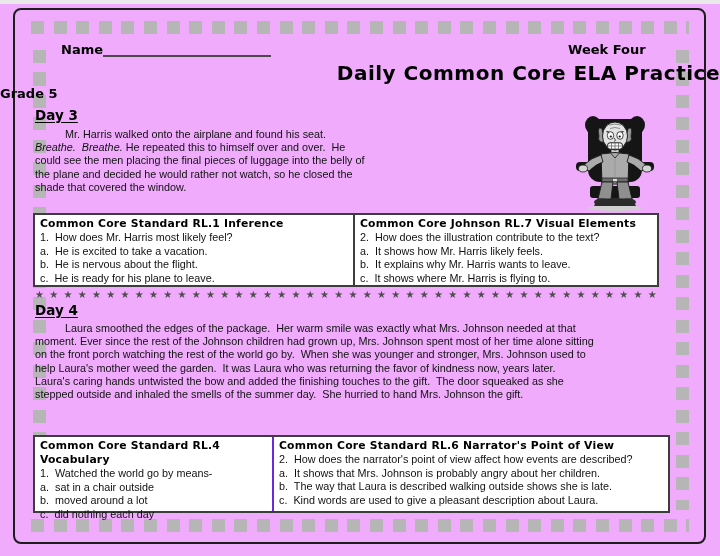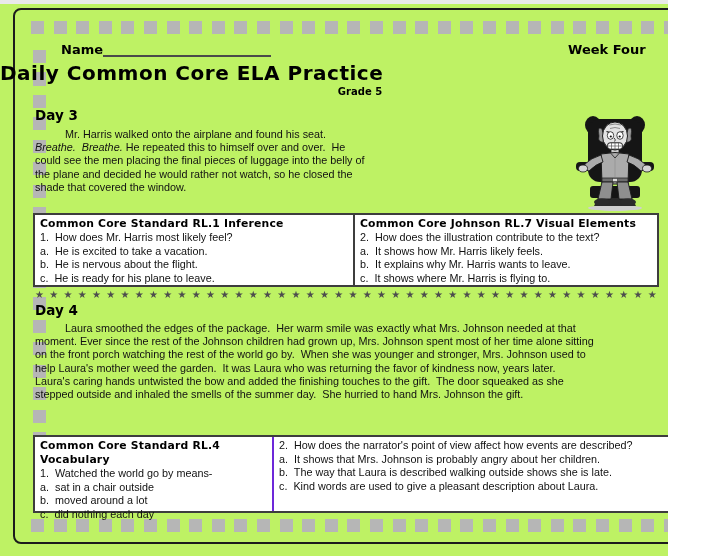--- a/index.html
+++ b/index.html
@@ -1,32 +1,32 @@
 <!DOCTYPE html>
 <html><head>
 <meta charset="utf-8">
 <style>
   html,body{margin:0;padding:0;}
   body{width:720px;height:556px;background:#fff;font-family:"Liberation Sans",sans-serif;}
-  .page{position:relative;width:668px;height:556px;background:#bef264;overflow:hidden;}
+  .page{position:relative;width:720px;height:556px;background:#f0abfc;overflow:hidden;}
   .scan-strip{position:absolute;left:0;top:0;width:720px;height:4px;background:#e9e9e9;}
   .sheet-border{position:absolute;left:13px;top:8px;width:689px;height:532px;border:2px solid #1c1c1c;border-radius:8px;}
   .sq-top,.sq-bottom{position:absolute;left:31px;width:658px;height:13px;
       background:repeating-linear-gradient(to right,#b6b6b6 0 13px,transparent 13px 22.6px);}
   .sq-top{top:21px;} .sq-bottom{top:519px;}
   .sq-left,.sq-right{position:absolute;top:50px;width:13px;height:460px;
       background:repeating-linear-gradient(to bottom,#b6b6b6 0 13px,transparent 13px 22.5px);}
   .sq-left{left:33px;} .sq-right{left:676px;}
   .hand{font-family:"DejaVu Sans",sans-serif;font-weight:700;}
   .name-row{position:absolute;left:61px;top:42px;font-size:13px;}
   .blank-line{display:inline-block;width:168px;border-bottom:2px solid #4a4a4a;height:13px;vertical-align:bottom;}
   .week{position:absolute;left:568px;top:42px;font-size:13px;}
-  .title{position:absolute;left:0;top:61px;width:720px;text-align:left;font-size:20px;letter-spacing:.5px;}
-  .subtitle{position:absolute;left:0;top:86px;width:720px;text-align:center;font-size:10px;}
-  .day-head{position:absolute;font-size:13.5px;text-underline-offset:2px;}
+  .title{position:absolute;left:0;top:61px;width:720px;text-align:right;font-size:20px;letter-spacing:.5px;}
+  .subtitle{position:absolute;left:0;top:86px;width:720px;font-size:13px;}
+  .day-head{position:absolute;font-size:13.5px;text-decoration:underline;text-underline-offset:2px;}
   .d3{left:35px;top:107px;} .d4{left:35px;top:302px;}
   .passage{position:absolute;font-size:10.8px;line-height:13.2px;color:#111;white-space:pre-wrap;}
   .p3{left:35px;top:128px;width:380px;}
   .p4{left:35px;top:322px;width:672px;}
   .illus{position:absolute;left:571px;top:112px;width:88px;height:100px;}
   .box-row{position:absolute;display:flex;border:2px solid #3d3d3d;background:#fff;}
   .row1{left:33px;top:213px;width:622px;height:70px;justify-content:space-between;}
   .row2{left:33px;top:435px;width:633px;height:74px;}
   .box{padding:2px 6px 2px 5px;box-sizing:border-box;}
   .b1{width:320px;border-right:2px solid #3d3d3d;} .b2{flex:1;}
@@ -179,20 +179,21 @@
     <div class="box b3">
       <div class="box-header hand">Common Core Standard RL.4 Vocabulary</div>
       <div class="box-q">1.  Watched the world go by means-</div>
       <div>
           <div class="opt">a.  sat in a chair outside</div>
           <div class="opt">b.  moved around a lot</div>
           <div class="opt">c.  did nothing each day</div>
         </div>
     </div>
     <div class="box b4">
+      <div class="box-header hand">Common Core Standard RL.6 Narrator's Point of View</div>
       <div class="box-q">2.  How does the narrator's point of view affect how events are described?</div>
       <div>
           <div class="opt">a.  It shows that Mrs. Johnson is probably angry about her children.</div>
           <div class="opt">b.  The way that Laura is described walking outside shows she is late.</div>
           <div class="opt">c.  Kind words are used to give a pleasant description about Laura.</div>
         </div>
     </div>
   </div>
 </div>
 

